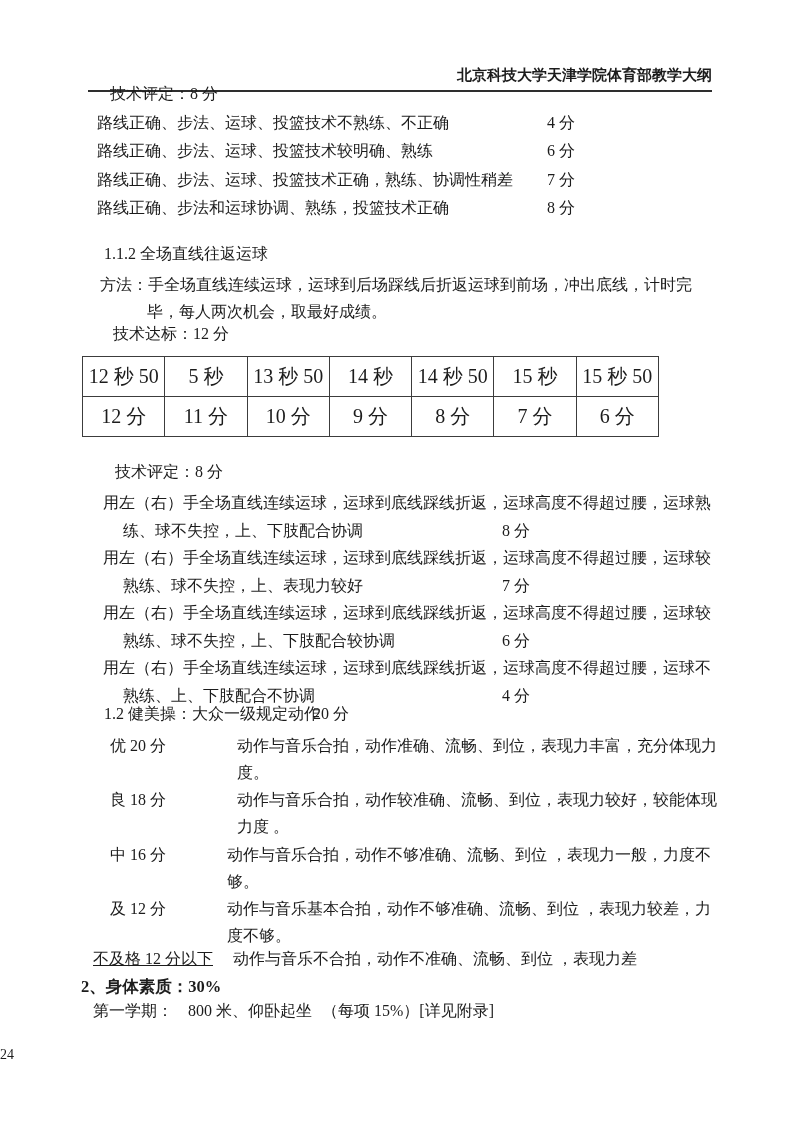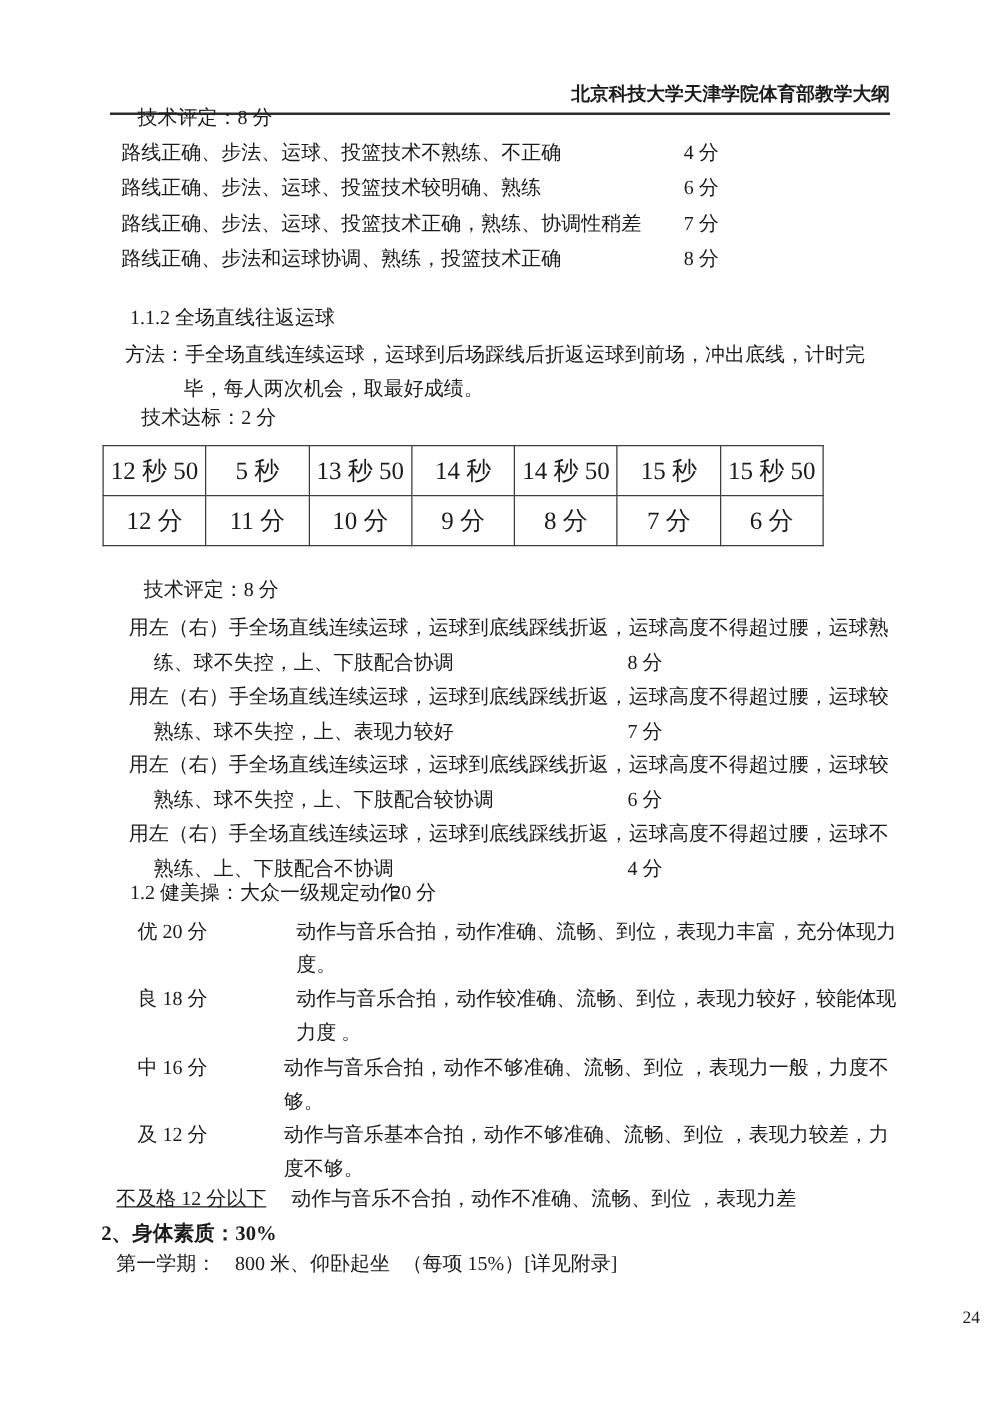--- a/index.html
+++ b/index.html
@@ -64,21 +64,21 @@
   .flabel { position:absolute; left:18px; top:0; white-space:nowrap;text-decoration:underline; }
   .ftext  { position:absolute; left:158px; top:0; white-space:nowrap; }
 
   
   .fit-heading { left:81px; top:976px; font-weight:bold; font-size:16.5px; white-space:nowrap; }
   .semester { left:75px; width:660px; top:1001px; height:22px; }
   .sem-label { position:absolute; left:18px;  top:0; white-space:nowrap; }
   .sem-items { position:absolute; left:113px; top:0; white-space:nowrap; }
   .sem-note  { position:absolute; left:247px; top:0; white-space:nowrap; }
 
-  .pagenum { left:0; top:1047px; width:784px; text-align:right; font-size:14px; }
+  .pagenum { left:0; top:1047px; width:784px; text-align:left; font-size:14px; }
 </style>
 </head>
 <body>
 
 <div class="page">
 
   <div class="header">
     <span>北京科技大学天津学院体育部教学大纲</span>
   </div>
 
@@ -103,21 +103,21 @@
     </div>
   </div>
 
   <div class="blk h112 nw">1.1.2 全场直线往返运球</div>
 
   <div class="blk method">
     <div class="nw">方法：手全场直线连续运球，运球到后场踩线后折返运球到前场，冲出底线，计时完</div>
     <div class="method-cont nw">毕，每人两次机会，取最好成绩。</div>
   </div>
 
-  <div class="blk std-title nw">技术达标：2 分</div>
+  <div class="blk std-title nw">技术达标：12 分</div>
 
   <table class="score-table">
     <tbody>
         <tr>
       <td>12 秒 50</td>
       <td>5 秒</td>
       <td>13 秒 50</td>
       <td>14 秒</td>
       <td>14 秒 50</td>
       <td>15 秒</td>

